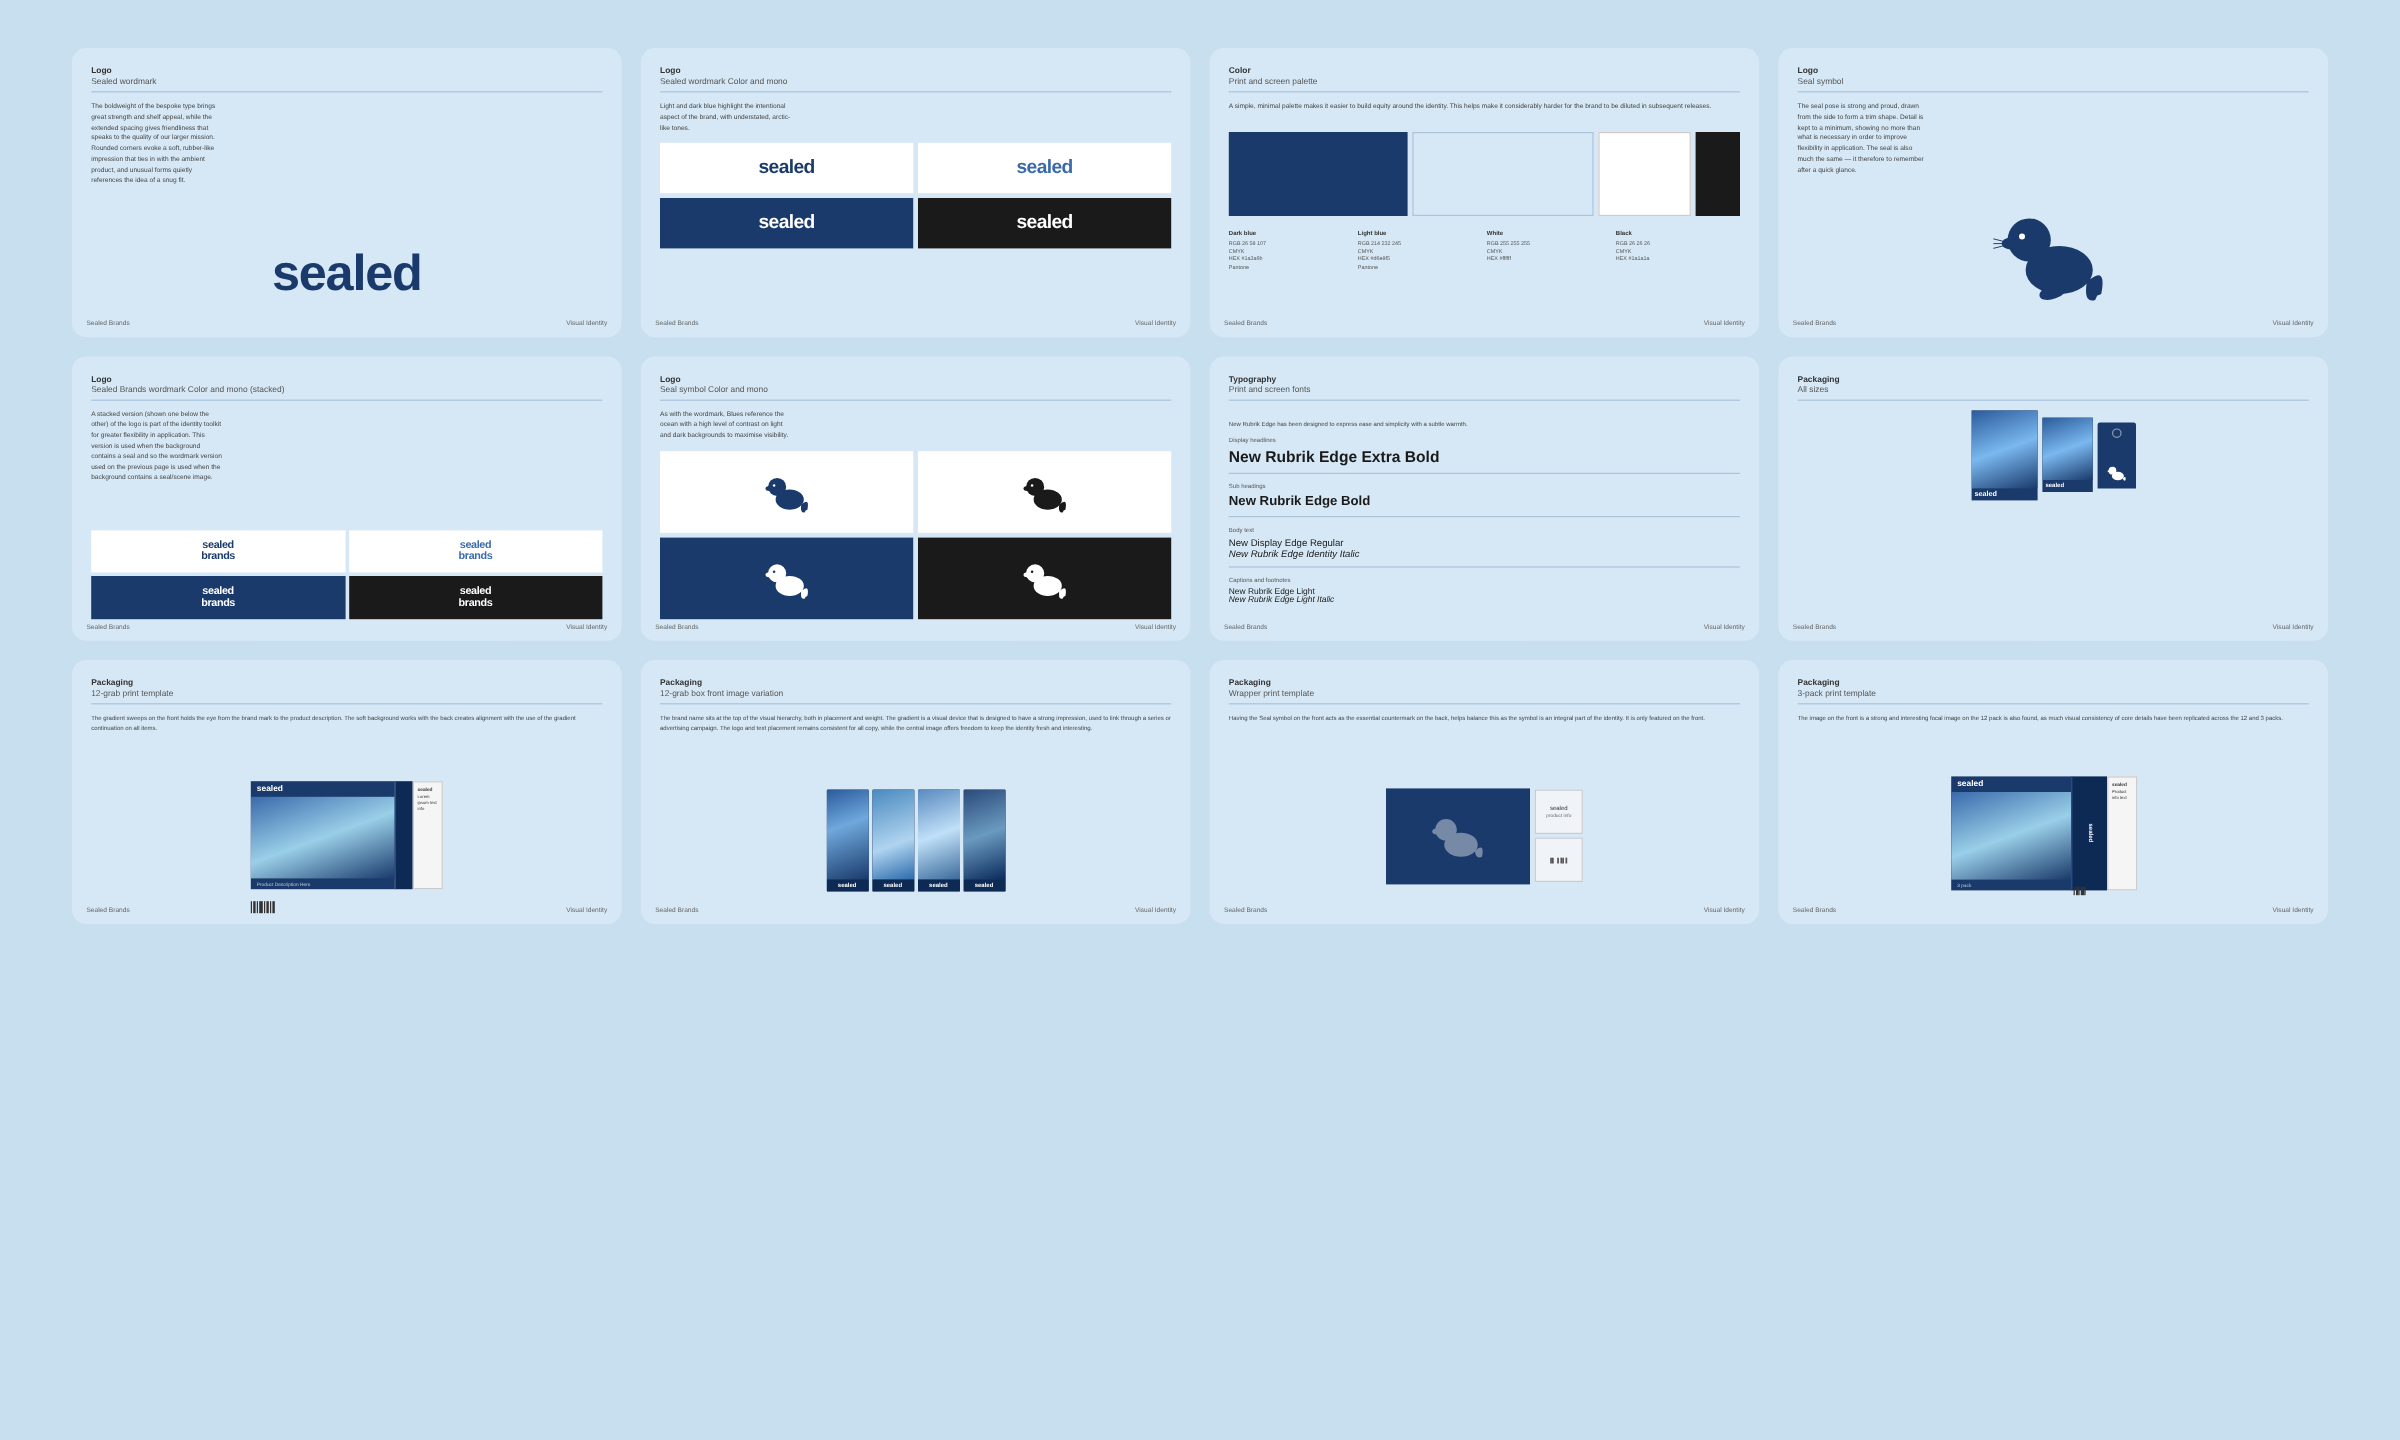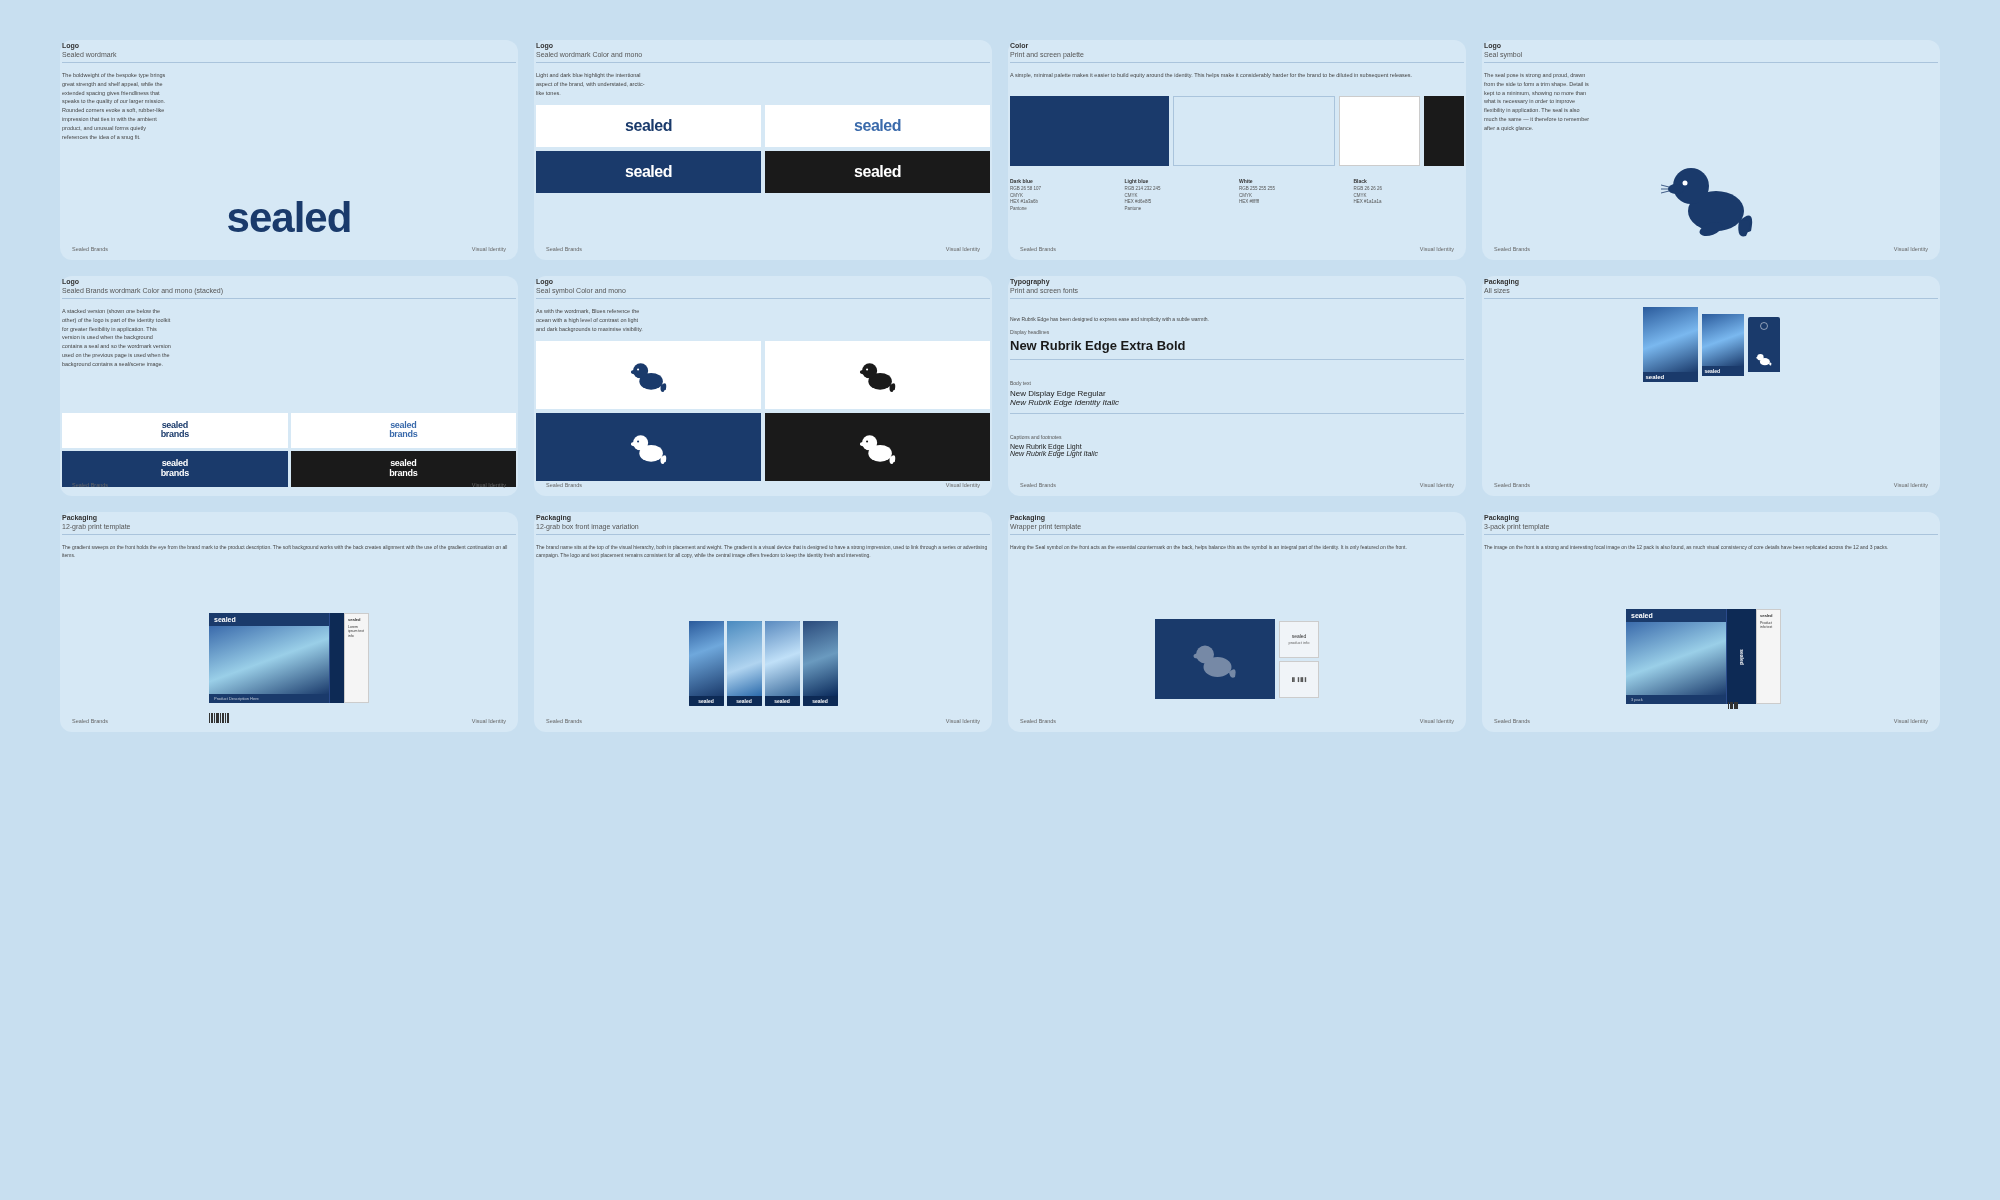--- a/index.html
+++ b/index.html
@@ -10,21 +10,21 @@
       min-height: 1200px;
     }
     .grid {
       display: grid;
       grid-template-columns: repeat(4, 1fr);
       gap: 16px;
     }
     .card {
       background: #d6e8f5;
       border-radius: 12px;
-      padding: 2px;
+      padding: 16px;
       position: relative;
       min-height: 220px;
     }
     .card-label-top {
       font-size: 7px;
       color: #333;
       margin-bottom: 2px;
       font-weight: 600;
     }
     .card-label-title {
@@ -158,21 +158,21 @@
       align-items: center;
       justify-content: center;
       padding: 10px;
     }
     .seal-box.white-bg { background: #fff; }
     .seal-box.dark-bg { background: #1a3a6b; }
     .seal-box.dark-bg2 { background: #1a1a1a; }
 
     
     .typo-section { width: 100%; }
-    .typo-row { margin-bottom: 20px; border-bottom: 1px solid #aac4dc; padding-bottom: 6px; }
+    .typo-row { margin-bottom: 8px; border-bottom: 1px solid #aac4dc; padding-bottom: 6px; }
     .typo-label { font-size: 5px; color: #555; margin-bottom: 3px; }
     .typo-display { font-size: 13px; font-weight: 900; color: #1a1a1a; }
     .typo-subhead { font-size: 11px; font-weight: 700; color: #1a1a1a; }
     .typo-body { font-size: 8px; color: #1a1a1a; }
     .typo-body-italic { font-size: 8px; color: #1a1a1a; font-style: italic; }
     .typo-caption { font-size: 7px; color: #1a1a1a; }
     .typo-caption-italic { font-size: 7px; color: #1a1a1a; font-style: italic; }
 
     
     .packaging-preview {
@@ -444,20 +444,24 @@
     <div class="card-label-top">Typography</div>
     <div class="card-label-title">Print and screen fonts</div>
     <div class="card-body" style="flex-direction:column; align-items:flex-start; justify-content:flex-start; padding-top:4px;">
       <div class="desc-text" style="margin-bottom:6px;">New Rubrik Edge has been designed to express ease and simplicity with a subtle warmth.</div>
       <div class="typo-section">
         <div class="typo-row">
           <div class="typo-label">Display headlines</div>
           <div class="typo-display">New Rubrik Edge Extra Bold</div>
         </div>
         <div class="typo-row">
+          <div class="typo-label">Sub headings</div>
+          <div class="typo-subhead">New Rubrik Edge Bold</div>
+        </div>
+        <div class="typo-row">
           <div class="typo-label">Body text</div>
           <div class="typo-body">New Display Edge Regular</div>
           <div class="typo-body-italic">New Rubrik Edge Identity Italic</div>
         </div>
         <div class="typo-row" style="border-bottom:none;">
           <div class="typo-label">Captions and footnotes</div>
           <div class="typo-caption">New Rubrik Edge Light</div>
           <div class="typo-caption-italic">New Rubrik Edge Light Italic</div>
         </div>
       </div>

